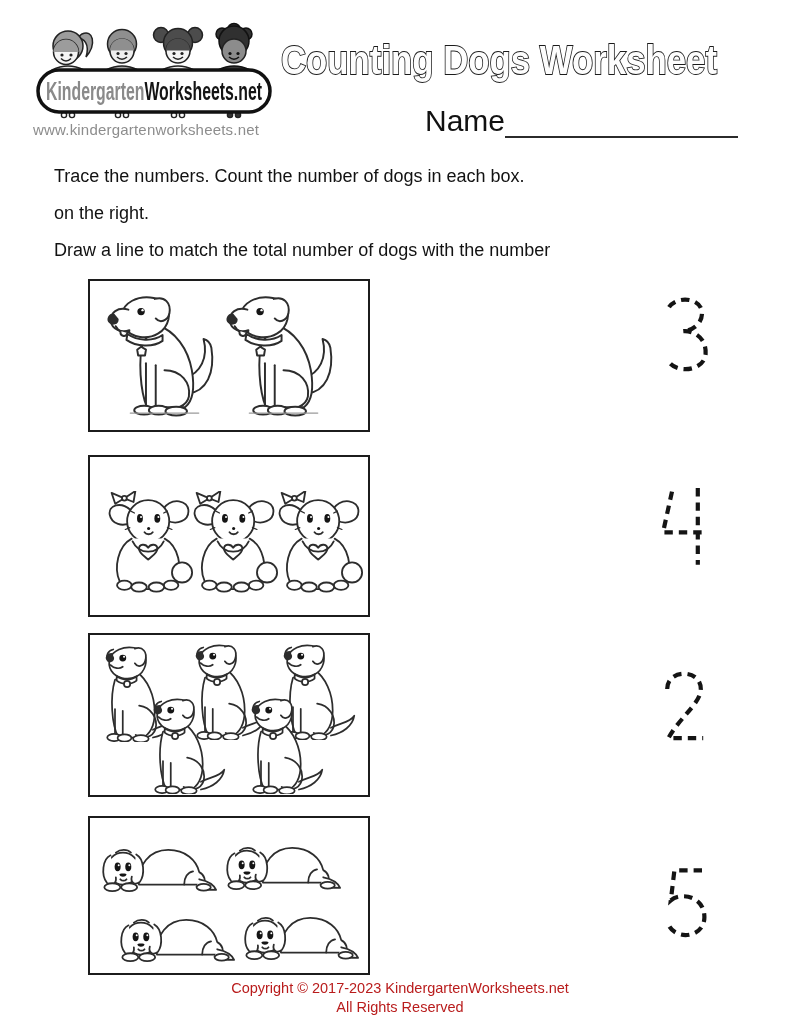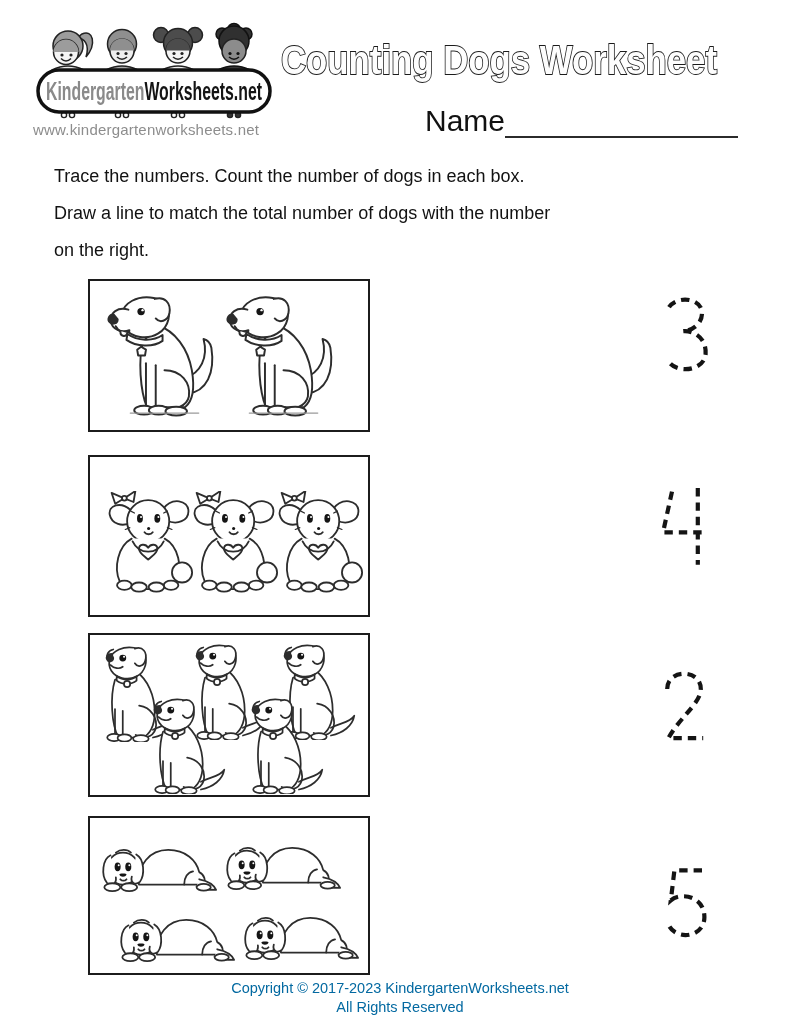--- a/index.html
+++ b/index.html
@@ -33,21 +33,21 @@
   #box-4{top:816px;height:159px;}
 
   
   .trace-digit{position:absolute;left:654px;width:60px;height:92px;}
   .trace-digit svg{width:100%;height:100%;display:block;}
   .digit-path{fill:none;stroke:#141414;stroke-width:7;stroke-dasharray:14 10;
               stroke-linecap:butt;stroke-linejoin:miter;}
   #digit-1{top:290px;} #digit-2{top:478px;} #digit-3{top:661px;} #digit-4{top:858px;}
 
   
-  .footer-line{position:absolute;left:0;width:100%;text-align:center;color:#0369a1;font-size:14.5px;}
+  .footer-line{position:absolute;left:0;width:100%;text-align:center;color:#b91c1c;font-size:14.5px;}
   #footer-copyright{top:980px;}
   #footer-rights{top:999px;}
 
   .defs-holder{position:absolute;width:0;height:0;overflow:hidden;}
 </style>
 </head>
 <body>
 
 <svg class="defs-holder" aria-hidden="true">
   <defs>
@@ -218,22 +218,22 @@
     <text x="227" y="44" text-anchor="middle" font-family="Liberation Sans, sans-serif" font-size="40" font-weight="bold" fill="#fdfdfd" stroke="#1b1b1b" stroke-width="1.8" paint-order="stroke" textLength="436" lengthAdjust="spacingAndGlyphs">Counting Dogs Worksheet</text>
   </svg>
 
   <div id="name-row">
     <span id="name-label">Name</span>
       <span id="name-line"></span>
   </div>
 
   <div id="instructions">
     <div>Trace the numbers. Count the number of dogs in each box.</div>
+    <div>on the right.</div>
     <div>Draw a line to match the total number of dogs with the number</div>
-    <div>on the right.</div>
   </div>
 
   <div id="box-1" class="dog-box">
       <svg viewBox="0 0 278 149" preserveAspectRatio="xMidYMid meet">
         <use href="#sym-sitting-adult-dog" x="14" y="12" width="122" height="127"></use>
         <use href="#sym-sitting-adult-dog" x="133" y="12" width="122" height="127"></use>
       </svg>
     </div>
   <div id="box-2" class="dog-box">
       <svg viewBox="0 0 278 158" preserveAspectRatio="xMidYMid meet">

